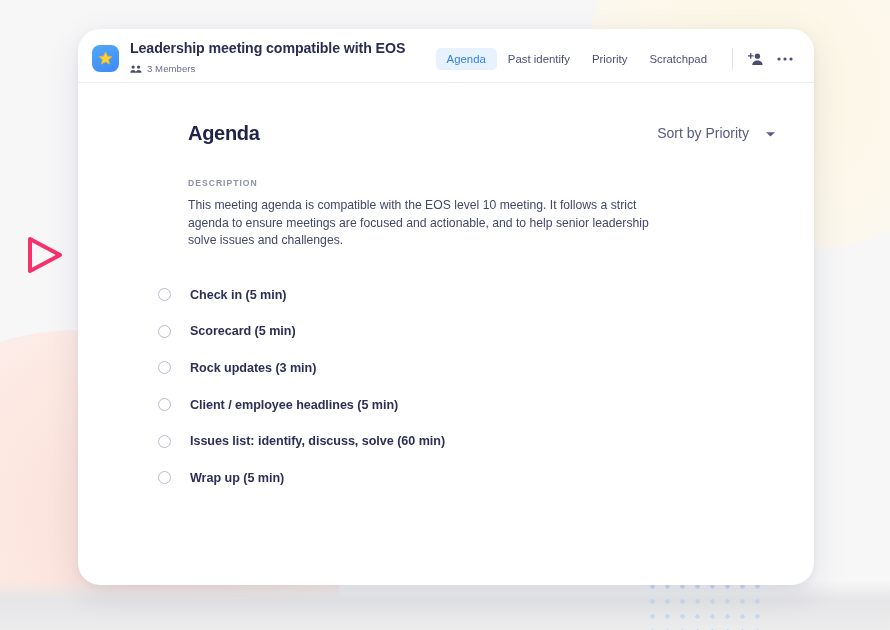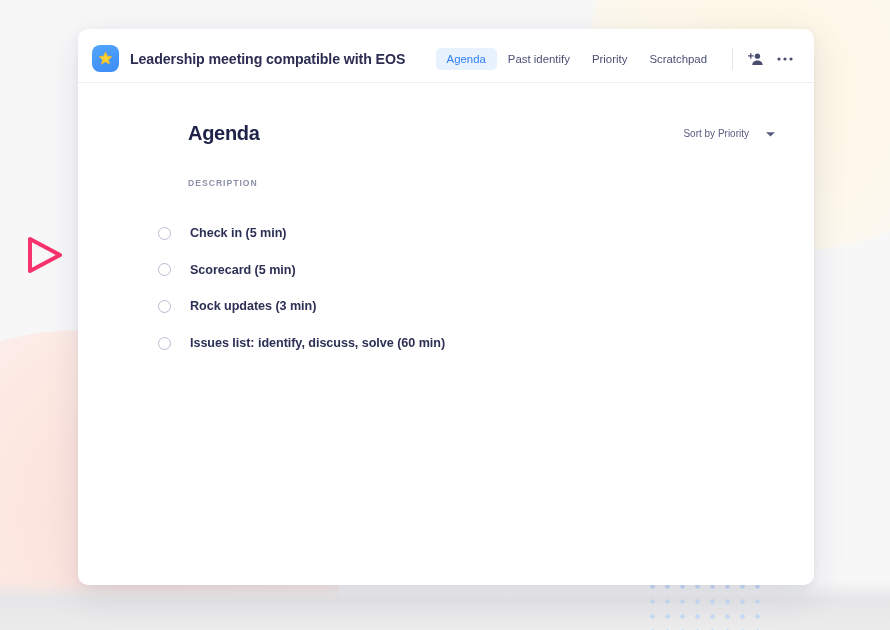--- a/index.html
+++ b/index.html
@@ -85,21 +85,21 @@
   .tri-blue svg { display: block; }
 
   
   .card {
     position: absolute;
     left: 78px;
     top: 29px;
     width: 736px;
     height: 556px;
     background: #ffffff;
-    border-radius: 10px;
+    border-radius: 22px;
     box-shadow: 0 10px 34px rgba(32, 38, 78, 0.10), 0 2px 8px rgba(32,38,78,0.05);
     overflow: hidden;
   }
 
   
   .card-header {
     height: 44px;
     display: flex;
     align-items: center;
     padding: 0 18px 0 14px;
@@ -195,21 +195,21 @@
   }
 
   .sort-control {
     margin-left: auto;
     display: flex;
     align-items: center;
     cursor: pointer;
     padding-bottom: 3px;
   }
   .sort-label {
-    font-size: 10px;
+    font-size: 14px;
     color: #585c80;
   }
   .sort-caret { margin-left: 16px; display:block; }
 
   .desc-label {
     margin-top: 33px;
     font-size: 8.6px;
     font-weight: bold;
     letter-spacing: 1px;
     color: #8d90a8;
@@ -278,20 +278,31 @@
   <div class="card-header">
 
     <div class="app-icon">
       <svg width="17" height="17" viewBox="0 0 24 24">
         <path d="M12 2.8l2.65 5.9 6.35.62-4.78 4.3 1.37 6.28L12 16.6l-5.59 3.3 1.37-6.28L3 9.32l6.35-.62z" fill="#ffd233" stroke="#f0b429" stroke-width="1.1" stroke-linejoin="round"></path>
       </svg>
     </div>
 
     <div class="header-text">
       <div class="meeting-title">Leadership meeting compatible with EOS</div>
+      <div class="members-row">
+        <span class="members-icon">
+          <svg width="12" height="10" viewBox="0 0 16 12">
+            <circle cx="4.2" cy="3.4" r="2.2" fill="#4a4d70"></circle>
+            <circle cx="11.4" cy="3.4" r="2.2" fill="#4a4d70"></circle>
+            <path d="M0.4 11c0-2.2 1.7-3.6 3.8-3.6S8 8.8 8 11z" fill="#4a4d70"></path>
+            <path d="M7.8 11c0-2.2 1.7-3.6 3.7-3.6S15.4 8.8 15.4 11z" fill="#4a4d70"></path>
+          </svg>
+        </span>
+        <span class="members-count">3 Members</span>
+      </div>
     </div>
 
     <div class="tabs">
       <div class="tab active">Agenda</div>
       <div class="tab">Past identify</div>
       <div class="tab">Priority</div>
       <div class="tab">Scratchpad</div>
 
       <div class="tab-divider"></div>
 
@@ -323,34 +334,43 @@
         <span class="sort-label">Sort by Priority</span>
         <span class="sort-caret">
           <svg width="11" height="7" viewBox="0 0 11 7">
             <path d="M1 1.3 L5.5 5.6 L10 1.3 Z" fill="#585c80"></path>
           </svg>
         </span>
       </div>
     </div>
 
     <div class="desc-label">DESCRIPTION</div>
+    <div class="desc-text">This meeting agenda is compatible with the EOS level 10 meeting. It follows a strict agenda to ensure meetings are focused and actionable, and to help senior leadership solve issues and challenges.</div>
 
     <div class="agenda-list">
       <div class="agenda-item">
         <span class="agenda-check"></span>
         <span class="agenda-text">Check in (5 min)</span>
       </div>
       <div class="agenda-item">
         <span class="agenda-check"></span>
         <span class="agenda-text">Scorecard (5 min)</span>
       </div>
       <div class="agenda-item">
         <span class="agenda-check"></span>
         <span class="agenda-text">Rock updates (3 min)</span>
       </div>
       <div class="agenda-item">
         <span class="agenda-check"></span>
+        <span class="agenda-text">Client / employee headlines (5 min)</span>
+      </div>
+      <div class="agenda-item">
+        <span class="agenda-check"></span>
         <span class="agenda-text">Issues list: identify, discuss, solve (60 min)</span>
+      </div>
+      <div class="agenda-item">
+        <span class="agenda-check"></span>
+        <span class="agenda-text">Wrap up (5 min)</span>
       </div>
     </div>
 
   </div>
 </div>
 
 </body></html>

